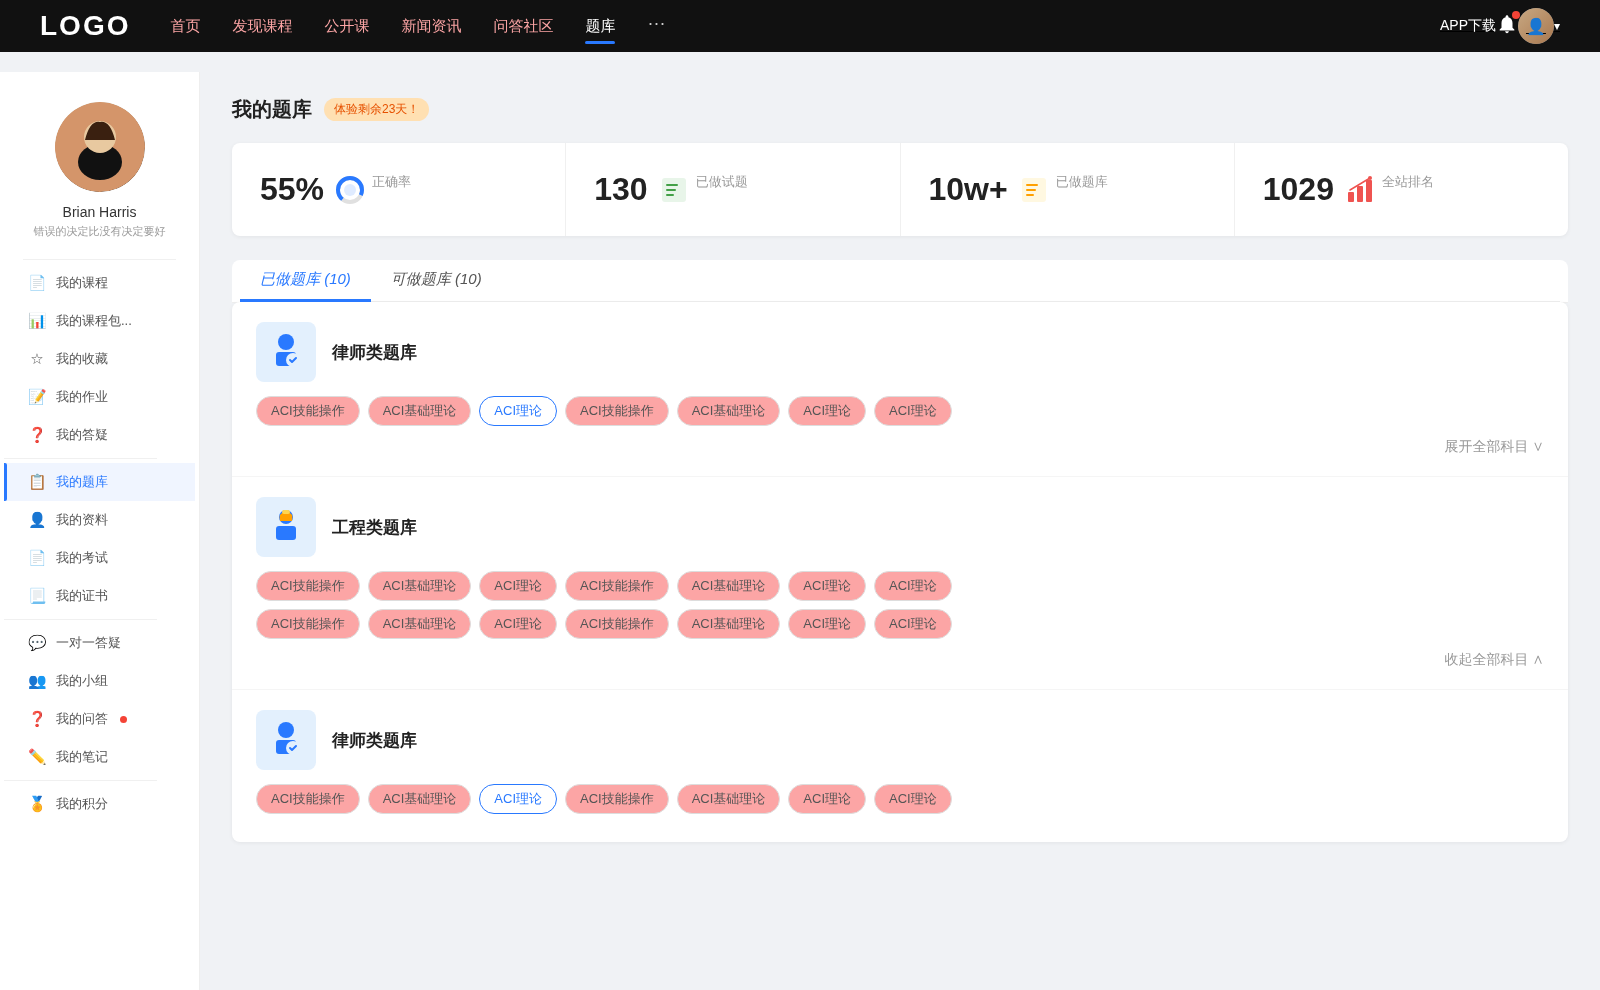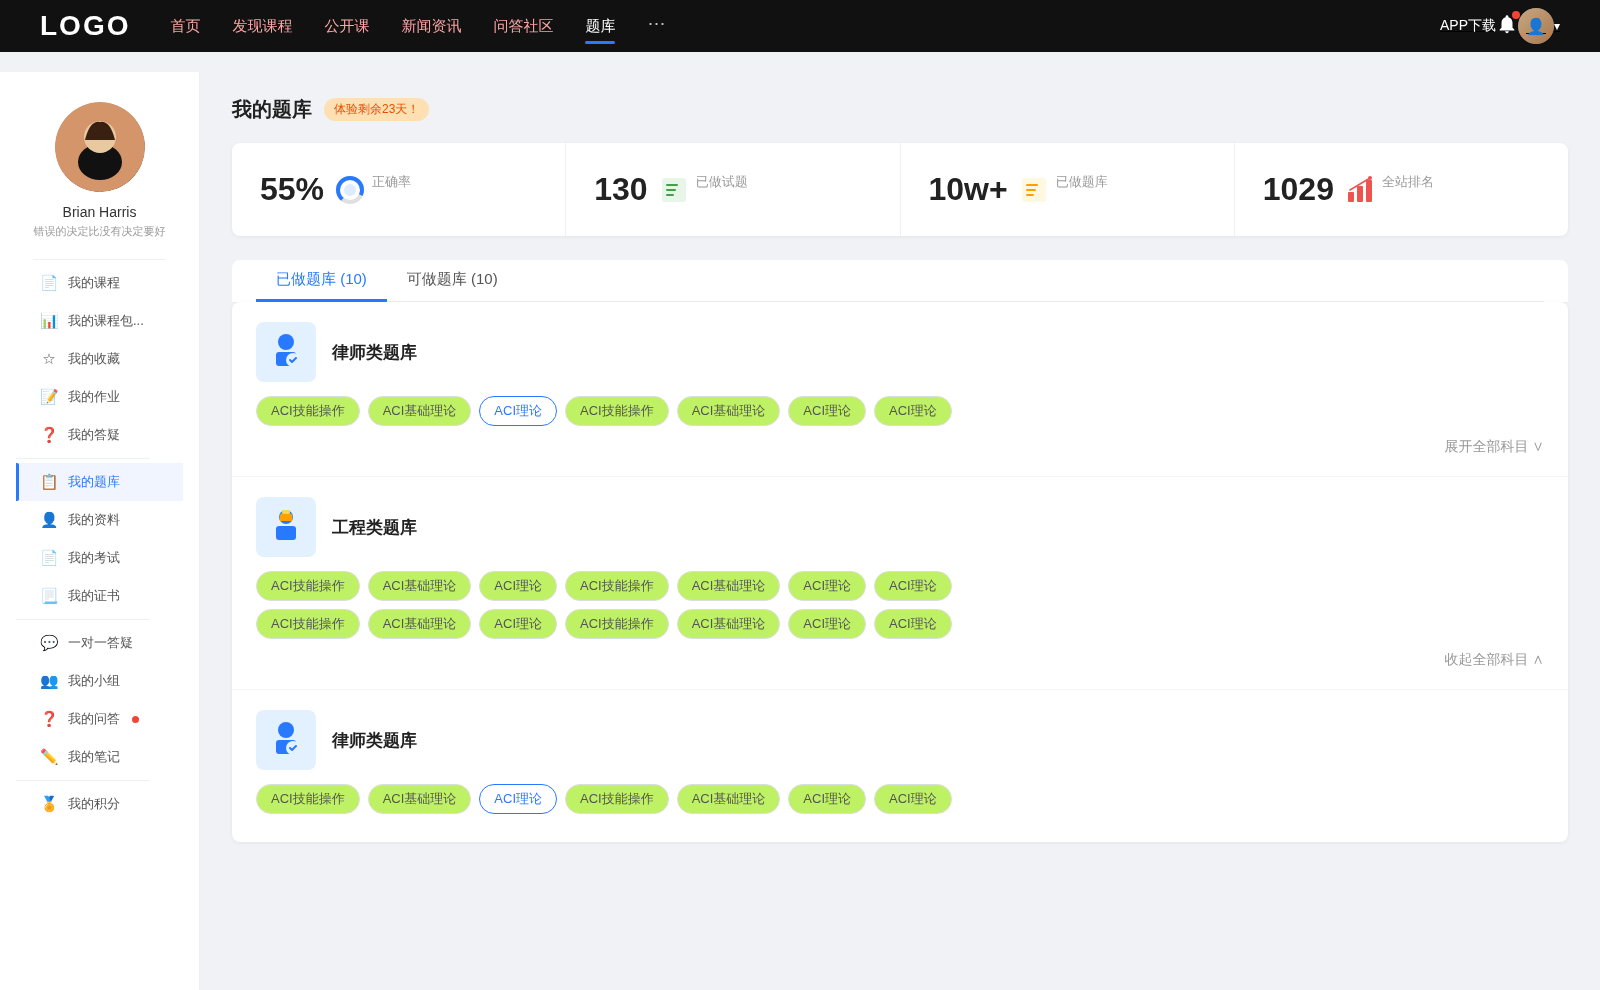--- a/index.html
+++ b/index.html
@@ -36,21 +36,21 @@
     }
     .nav-caret { color: #fff; font-size: 12px; cursor: pointer; }
 
     
     .page-body { display: flex; padding-top: 72px; min-height: 990px; }
 
     
     .sidebar {
       width: 200px; background: #fff; min-height: calc(990px - 72px);
       display: flex; flex-direction: column; align-items: center;
-      padding: 30px 16px 20px; border-right: 1px solid #eee; flex-shrink: 0;
+      padding: 30px 4px 20px; border-right: 1px solid #eee; flex-shrink: 0;
     }
     .sidebar-avatar {
       width: 90px; height: 90px; border-radius: 50%; background: #ddd;
       overflow: hidden; margin-bottom: 12px;
     }
     .sidebar-name { font-size: 14px; color: #333; font-weight: 500; margin-bottom: 4px; }
     .sidebar-motto { font-size: 11px; color: #999; margin-bottom: 16px; text-align: center; padding: 0 10px; }
     .sidebar-divider { width: 80%; height: 1px; background: #f0f0f0; margin: 4px 0; }
     .sidebar-menu { width: 100%; }
     .sidebar-item {
@@ -107,21 +107,21 @@
     .bank-header { display: flex; align-items: center; gap: 16px; margin-bottom: 14px; }
     .bank-icon-wrap {
       width: 60px; height: 60px; background: #e3f0fd; border-radius: 8px;
       display: flex; align-items: center; justify-content: center; flex-shrink: 0;
     }
     .bank-title { font-size: 17px; font-weight: 600; color: #222; }
 
     .tags-row { display: flex; flex-wrap: wrap; gap: 8px; margin-bottom: 8px; }
     .tag {
       padding: 5px 14px; border-radius: 16px; font-size: 13px;
-      border: 1px solid #ddd; color: #555; cursor: pointer; background: #bef264;
+      border: 1px solid #ddd; color: #555; cursor: pointer; background: #fca5a5;
     }
     .tag.selected { border-color: #2979ff; color: #2979ff; background: #fff; }
 
     .expand-link { text-align: right; font-size: 14px; color: #999; cursor: pointer; padding-top: 4px; }
   </style>
 </head>
 <body>
 
 <nav class="navbar">
   <span class="nav-logo">LOGO</span>
@@ -279,21 +279,21 @@
             <rect x="13" y="12" width="6" height="16" rx="1" fill="#ef5350"></rect>
             <rect x="22" y="6" width="6" height="22" rx="1" fill="#ef5350"></rect>
             <path d="M6 16 L16 10 L26 4" stroke="#ef5350" stroke-width="1.5" fill="none" stroke-linecap="round"></path>
             <circle cx="26" cy="4" r="2" fill="#ef5350"></circle>
           </svg>
         </div>
         <span class="stat-label">全站排名</span>
       </div>
     </div>
 
-    <div style="background:#fff; border-radius:8px 8px 0 0; padding: 0 24px; box-shadow: 0 1px 0 #eee;">
+    <div style="background:#fff; border-radius:8px 8px 0 0; padding: 0 8px; box-shadow: 0 1px 0 #eee; font-style: italic;">
       <div class="tabs">
         <div class="tab active">已做题库 (10)</div>
         <div class="tab">可做题库 (10)</div>
       </div>
     </div>
 
     <div class="banks-container">
 
       <div class="bank-section">
         <div class="bank-header">

